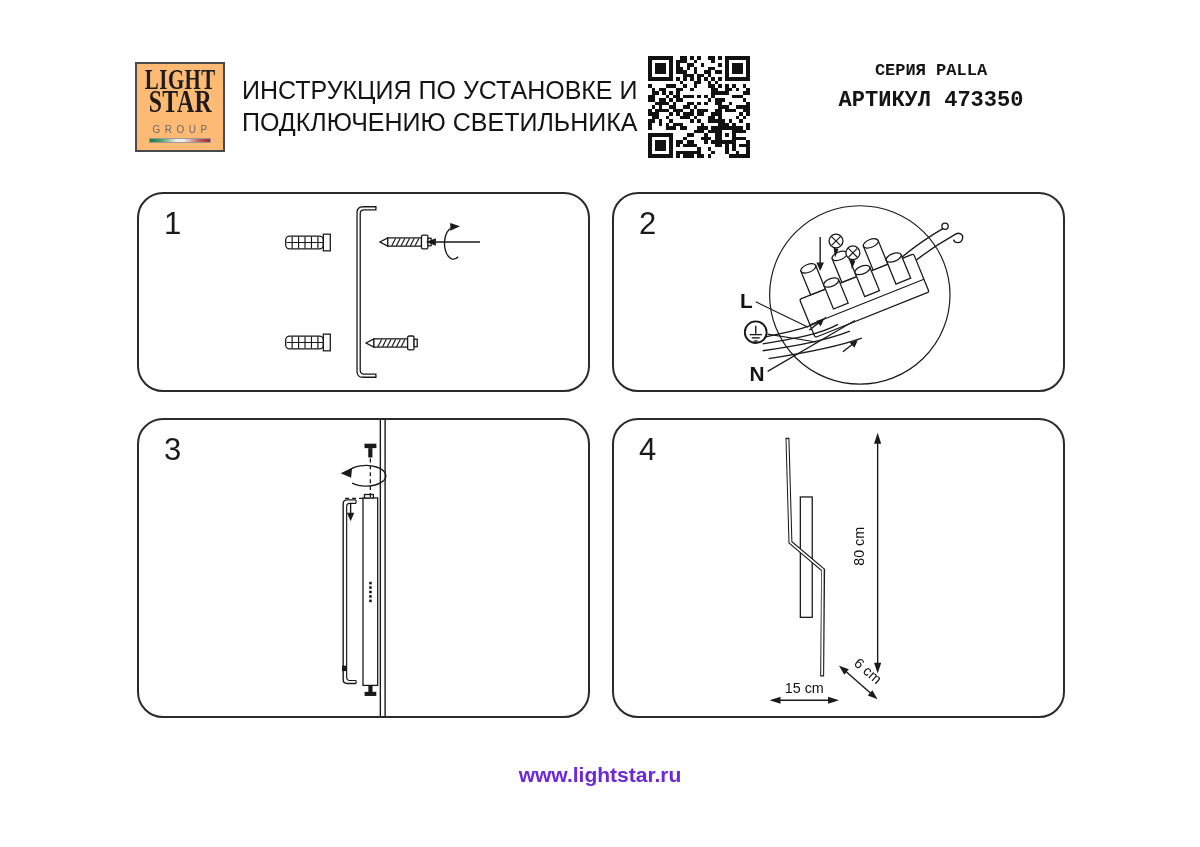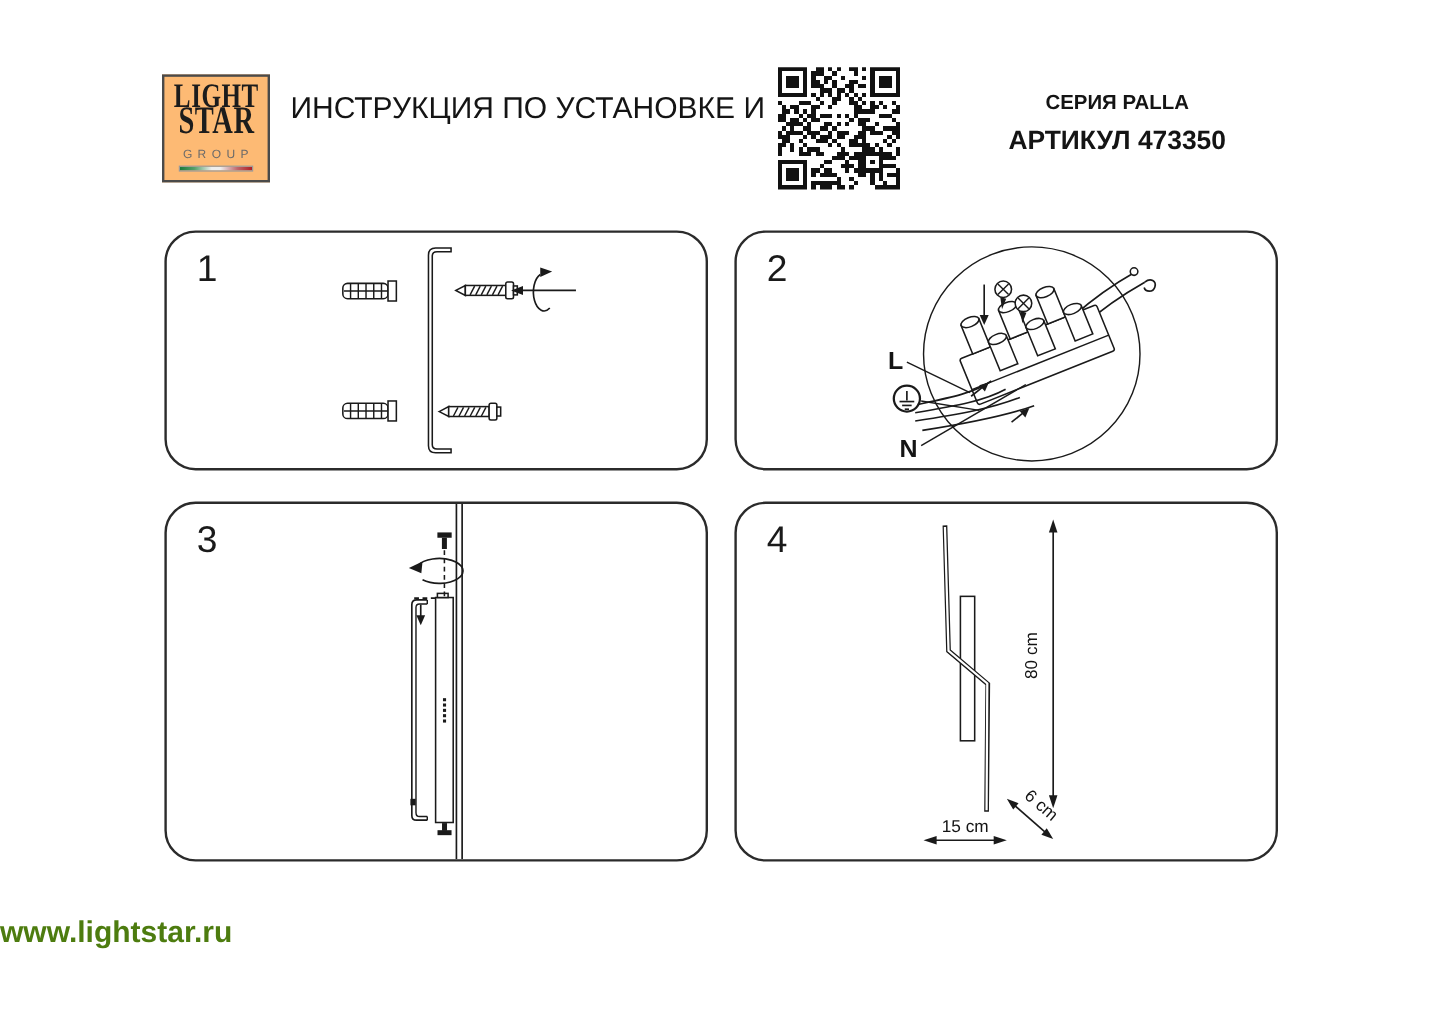--- a/index.html
+++ b/index.html
@@ -26,21 +26,21 @@
   .logo-flag{
     width:62px;height:5px;margin-top:3px;border:1px solid #9a9a9a;box-sizing:border-box;
     background:linear-gradient(90deg,#1a7a3c 0%,#57a06b 20%,#eeeeee 44%,#eeeeee 56%,#c0666a 80%,#b01f24 100%);
   }
   .page-title{
     position:absolute;left:242px;top:74px;width:420px;
     font-size:25px;font-weight:400;line-height:32px;color:#141414;
   }
   .qr{position:absolute;left:648px;top:56px;width:102px;height:102px;}
   .qr svg{width:100%;height:100%;shape-rendering:crispEdges;}
-  .series-block{position:absolute;left:795px;top:76px;width:272px;text-align:center;}
+  .series-block{position:absolute;left:795px;top:61px;width:272px;text-align:center;font-family:Liberation Mono, monospace;}
   .series-label{font-size:17px;font-weight:700;color:#141414;}
   .article-label{font-size:22px;font-weight:700;margin-top:8px;color:#141414;}
   
   .panel{
     position:absolute;border:2px solid #2b2b2b;border-radius:26px;
     background:#fff;box-sizing:border-box;
   }
   #panel1{left:137px;top:192px;width:453px;height:200px;}
   #panel2{left:612px;top:192px;width:453px;height:200px;}
   #panel3{left:137px;top:418px;width:453px;height:300px;}
@@ -54,36 +54,37 @@
   .ln{stroke:#1a1a1a;stroke-width:1.4;fill:none;}
   .thin{stroke:#1a1a1a;stroke-width:1.2;fill:none;}
   .wh{stroke:#1a1a1a;stroke-width:1.3;fill:#ffffff;}
   .bk{fill:#1a1a1a;stroke:none;}
   .dash{stroke:#1a1a1a;stroke-width:1.3;fill:none;stroke-dasharray:4 3;}
   .svgtxt{font-family:"Liberation Sans",sans-serif;fill:#141414;}
   .lbl{font-size:21px;font-weight:700;}
   .dim{font-size:14.5px;}
   
   .footer{
-    position:absolute;left:0;top:763px;width:100%;
-    font-size:25px;font-weight:700;color:#4d7c0f;
+    position:absolute;left:0;top:763px;width:100%;text-align:center;
+    font-size:21px;font-weight:700;color:#6d28d9;
   }
 </style>
 </head>
 <body>
 
 <div class="logo-box">
   <div class="logo-word light">LIGHT</div>
   <div class="logo-word star">STAR</div>
   <div class="logo-group">GROUP</div>
   <div class="logo-flag"></div>
 </div>
 
 <div class="page-title">
   <div>ИНСТРУКЦИЯ ПО УСТАНОВКЕ И</div>
+  <div>ПОДКЛЮЧЕНИЮ СВЕТИЛЬНИКА</div>
 </div>
 
 <div class="qr">
   <svg id="qr-svg" viewBox="0 0 29 29">
       <rect x="0" y="0" width="1" height="1" fill="#111"></rect>
       <rect x="1" y="0" width="1" height="1" fill="#111"></rect>
       <rect x="2" y="0" width="1" height="1" fill="#111"></rect>
       <rect x="3" y="0" width="1" height="1" fill="#111"></rect>
       <rect x="4" y="0" width="1" height="1" fill="#111"></rect>
       <rect x="5" y="0" width="1" height="1" fill="#111"></rect>

